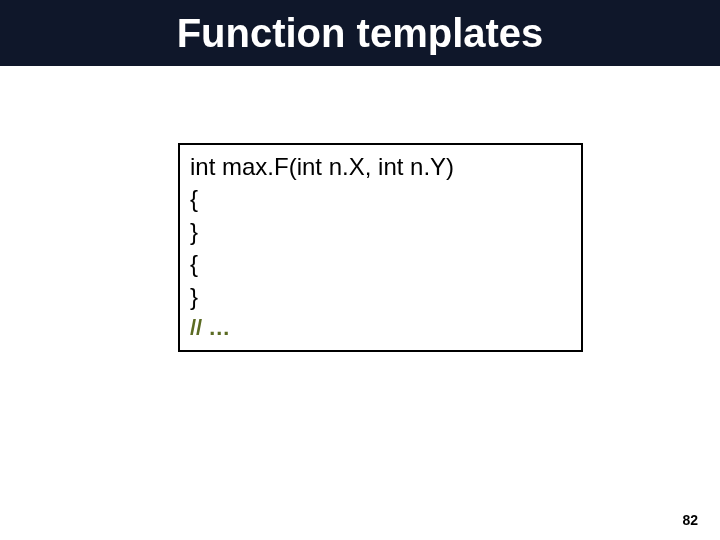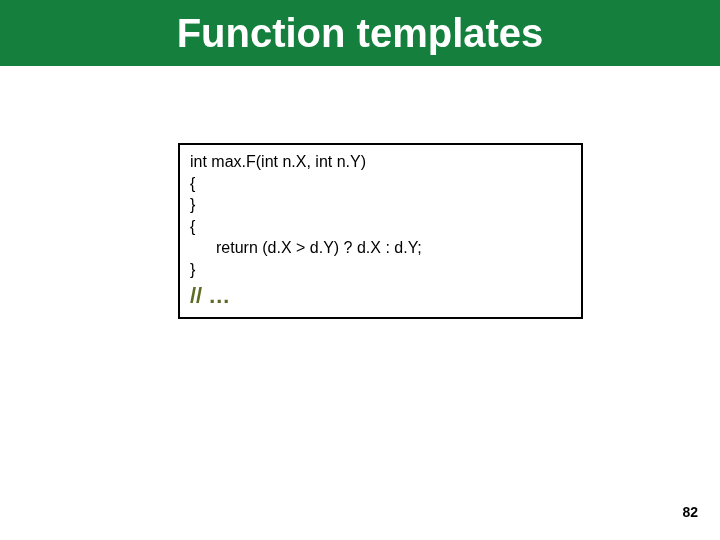--- a/index.html
+++ b/index.html
@@ -5,21 +5,21 @@
   * { margin: 0; padding: 0; box-sizing: border-box; }
   body {
     width: 720px;
     height: 540px;
     background: #ffffff;
     font-family: Arial, sans-serif;
     position: relative;
     overflow: hidden;
   }
   .title-bar {
-    background: #15803d;
+    background: #0f172a;
     height: 66px;
     display: flex;
     align-items: center;
     justify-content: center;
   }
   .title-text {
     color: #ffffff;
     font-family: "Comic Sans MS", "Comic Sans", cursive, sans-serif;
     font-size: 40px;
     font-weight: bold;
@@ -28,52 +28,51 @@
     position: absolute;
     left: 178px;
     top: 143px;
     width: 405px;
     border: 2px solid #000000;
     background: #ffffff;
     padding: 6px 10px 6px 10px;
   }
   .code-line {
     font-family: Arial, sans-serif;
-    font-size: 16px;
+    font-size: 24px;
     color: #000000;
     line-height: 1.35;
     white-space: pre;
   }
   .indent { padding-left: 26px; }
   .comment {
     color: #5b6b23;
     font-size: 22px;
     font-weight: bold;
     font-family: "Comic Sans MS", "Comic Sans", cursive, sans-serif;
     line-height: 1.4;
   }
   .page-num {
     position: absolute;
     right: 22px;
-    bottom: 20px;
+    bottom: 12px;
     font-size: 14px;
     font-weight: bold;
     color: #000000;
   }
 </style>
 </head>
 <body>
 
 <div class="title-bar">
   <div class="title-text">Function templates</div>
 </div>
 
 <div class="code-box">
   <div class="code-line">int max.F(int n.X, int n.Y)</div>
   <div class="code-line">{</div>
   <div class="code-line">}</div>
   <div class="code-line">{</div>
-  <div class="code-line indent">return (d.X &gt; d.Y) ? d.X : d.Y;</div>
   <div class="code-line">}</div>
   <div class="comment">// …</div>
 </div>
 
 <div class="page-num">82</div>
 
 </body></html>

